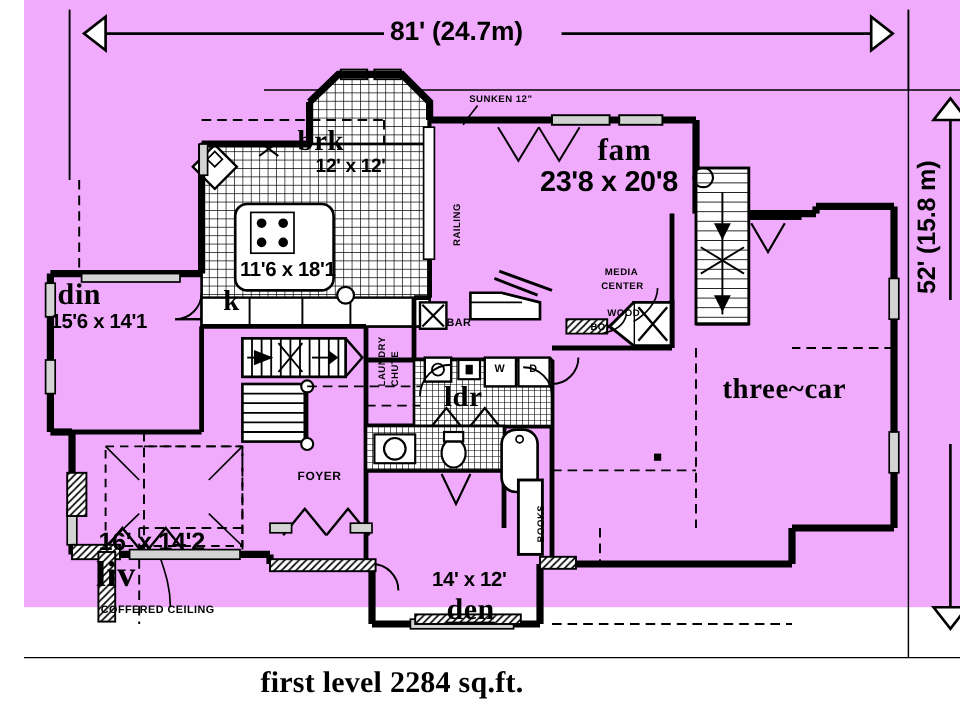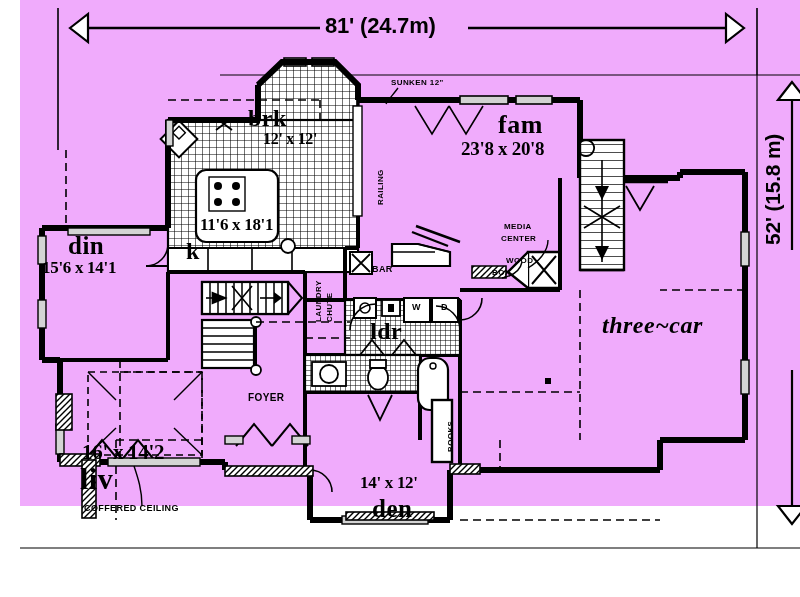--- a/index.html
+++ b/index.html
@@ -13,21 +13,21 @@
 
   
   .lbl{position:absolute;white-space:nowrap;color:#000;}
 
   .room-name{
     font-family:"Liberation Serif",serif;
     font-weight:bold;
     letter-spacing:.5px;
   }
   .room-dim{
-    font-family:Liberation Serif, serif;
+    font-family:Liberation Sans, sans-serif;
     font-weight:bold;
     letter-spacing:-.3px;
   }
   .note{
     font-family:"Liberation Sans",sans-serif;
     font-weight:bold;
     font-size:8px;
     letter-spacing:.4px;
   }
   .note.vert{
@@ -390,37 +390,37 @@
   </svg>
 
   <div class="lbl dim-text" style="left:305px;top:13px;font-size:22px;">81' (24.7m)</div>
 
   <div class="lbl dim-text" style="left:741px;top:245px;font-size:21px;transform-origin:0 0;transform:rotate(-90deg);white-space:nowrap;">52' (15.8 m)</div>
 
   <div class="lbl room-name" style="left:228px;top:105px;font-size:24px;">brk</div>
   <div class="lbl room-dim" style="left:243px;top:130px;font-size:16px;">12' x 12'</div>
 
   <div class="lbl room-name" style="left:478px;top:110px;font-size:26px;">fam</div>
-  <div class="lbl room-dim" style="left:441px;top:138px;font-size:19px;">23'8 x 20'8</div>
-
-  <div class="lbl room-name" style="left:28px;top:232px;font-size:25px;padding-left:20px;">din</div>
+  <div class="lbl room-dim" style="left:430px;top:138px;font-size:24px;">23'8 x 20'8</div>
+
+  <div class="lbl room-name" style="left:28px;top:232px;font-size:25px;">din</div>
   <div class="lbl room-dim" style="left:22px;top:258px;font-size:17px;">15'6 x 14'1</div>
 
   <div class="lbl room-dim" style="left:180px;top:215px;font-size:17px;">11'6 x 18'1</div>
   <div class="lbl room-name" style="left:166px;top:238px;font-size:24px;">k</div>
 
   <div class="lbl room-dim" style="left:62px;top:440px;font-size:21px;">16' x 14'2</div>
   <div class="lbl room-name" style="left:60px;top:462px;font-size:30px;">liv</div>
 
   <div class="lbl room-dim" style="left:340px;top:473px;font-size:17px;">14' x 12'</div>
-  <div class="lbl room-name" style="left:352px;top:495px;font-size:25px;">den</div>
+  <div class="lbl room-name" style="left:352px;top:495px;font-size:25px;text-decoration:underline;">den</div>
 
   <div class="lbl room-name" style="left:350px;top:318px;font-size:24px;">ldr</div>
 
-  <div class="lbl room-name" style="left:582px;top:312px;font-size:24px;font-style:italic;">three~car</div>
+  <div class="lbl room-name" style="left:582px;top:312px;font-size:24px;">three~car</div>
 
   <div class="lbl note" style="left:371px;top:78px;">SUNKEN 12"</div>
 
   <div class="lbl note vert" style="left:356px;top:205px;">RAILING</div>
 
   <div class="lbl note" style="left:484px;top:222px;">MEDIA</div>
   <div class="lbl note" style="left:481px;top:234px;">CENTER</div>
 
   <div class="lbl note" style="left:486px;top:256px;">WOOD</div>
   <div class="lbl note" style="left:472px;top:268px;">BOX</div>
@@ -432,14 +432,15 @@
 
   <div class="lbl note" style="left:228px;top:392px;font-size:10px;">FOYER</div>
 
   <div class="lbl note vert" style="left:426px;top:452px;">BOOKS</div>
 
   <div class="lbl note" style="left:64px;top:503px;font-size:9px;">COFFERED  CEILING</div>
 
   <div class="lbl appl" style="left:392px;top:302px;">W</div>
   <div class="lbl appl" style="left:421px;top:302px;">D</div>
 
+  <div class="lbl title" style="left:197px;top:556px;">first level 2284 sq.ft.</div>
 
 </div>
 
 </body></html>

